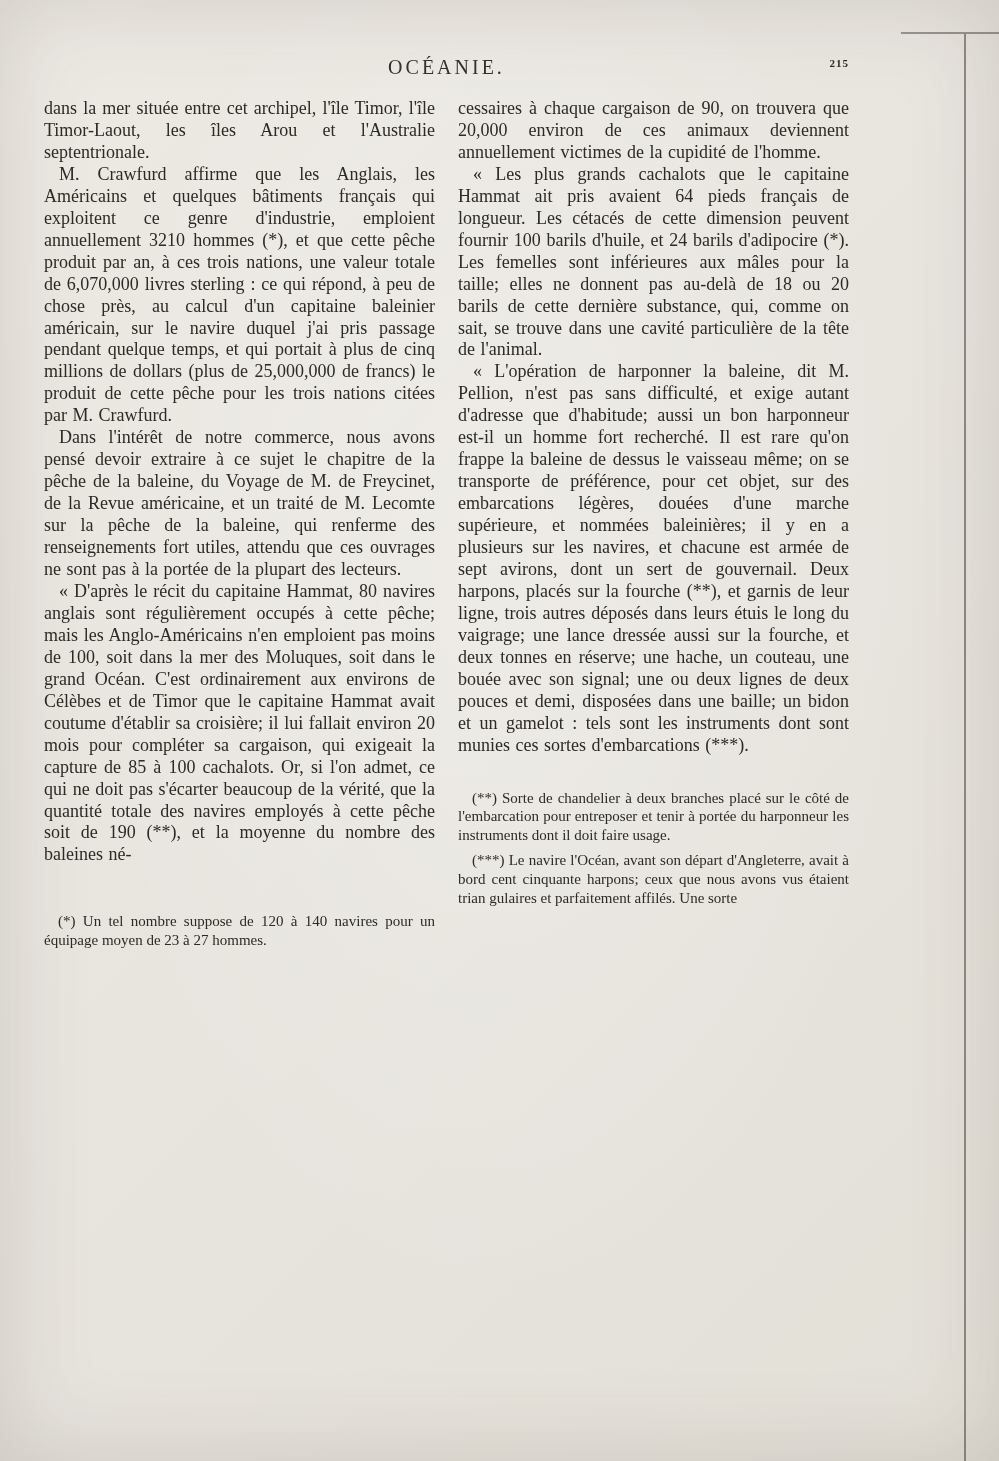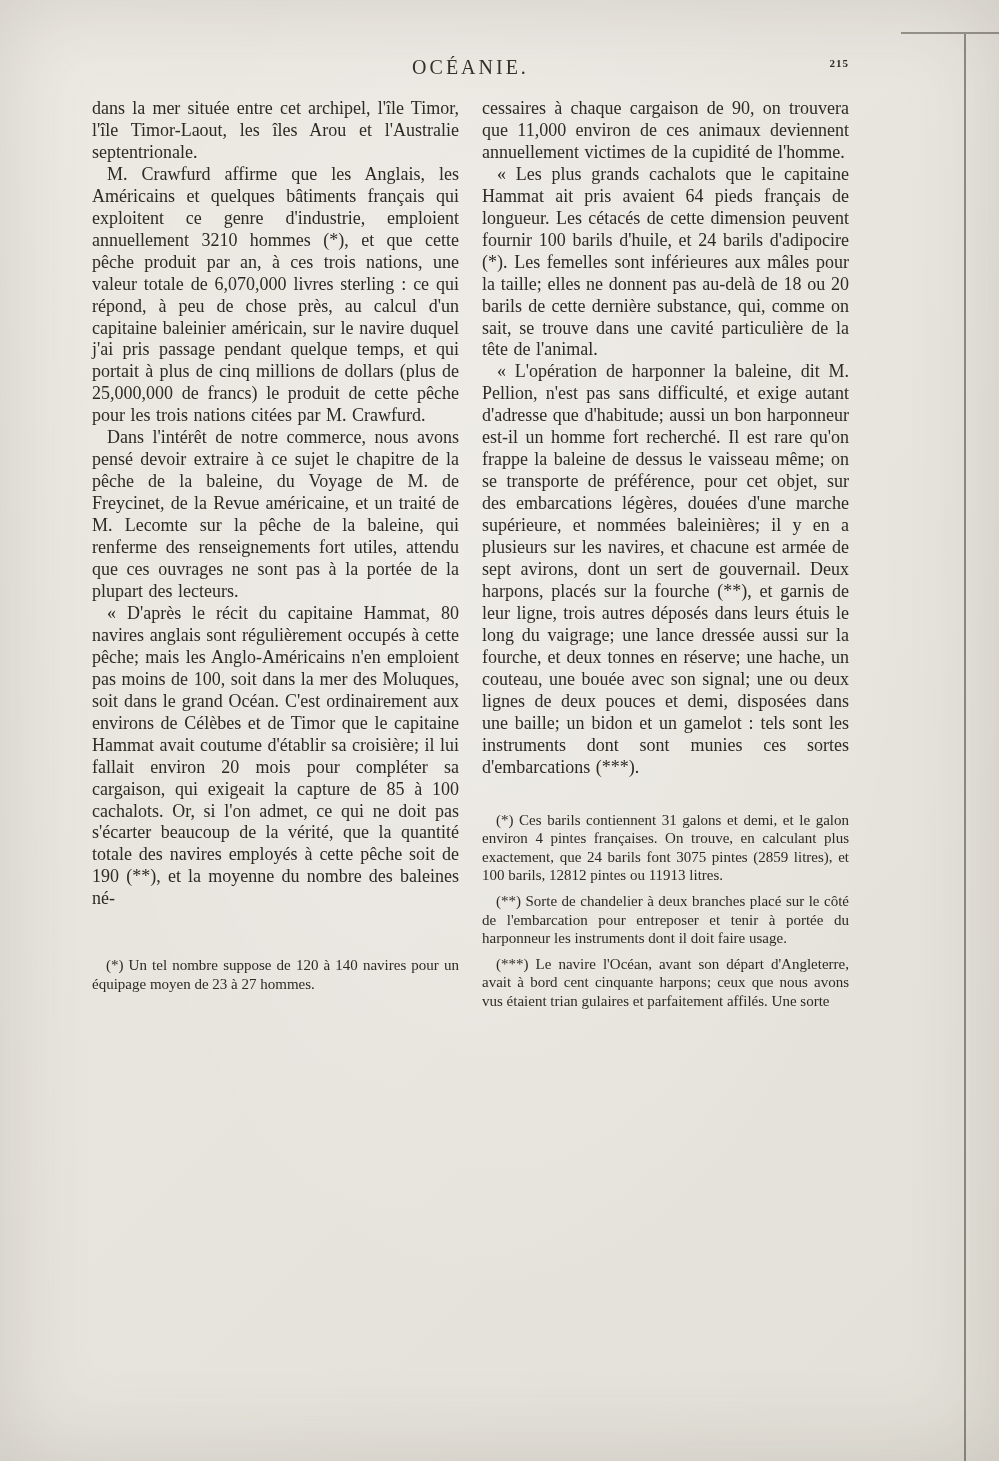--- a/index.html
+++ b/index.html
@@ -14,21 +14,21 @@
   }
   body {
     font-family: "Liberation Serif", "DejaVu Serif", serif;
     background: var(--paper);
     color: var(--ink);
   }
   .page {
     position: relative;
     width: 999px;
     height: 1461px;
-    padding: 56px 150px 40px 92px;
+    padding: 56px 150px 40px 44px;
     background:
       radial-gradient(ellipse at 50% 40%, rgba(255,255,255,0.25), rgba(0,0,0,0) 60%),
       linear-gradient(135deg, #edeae4 0%, #e8e5df 45%, #e3e0d8 100%);
     box-shadow: inset 0 0 90px rgba(90,80,60,0.18);
   }
   
   .scan-line-v {
     position: absolute;
     top: 34px;
     right: 33px;
@@ -111,25 +111,24 @@
       <p class="para indent">M. Crawfurd affirme que les Anglais, les Américains et quelques bâtiments français qui exploitent ce genre d'industrie, emploient annuellement 3210 hommes (*), et que cette pêche produit par an, à ces trois nations, une valeur totale de 6,070,000 livres sterling : ce qui répond, à peu de chose près, au calcul d'un capitaine baleinier américain, sur le navire duquel j'ai pris passage pendant quelque temps, et qui portait à plus de cinq millions de dollars (plus de 25,000,000 de francs) le produit de cette pêche pour les trois nations citées par M. Crawfurd.</p>
       <p class="para indent">Dans l'intérêt de notre commerce, nous avons pensé devoir extraire à ce sujet le chapitre de la pêche de la baleine, du Voyage de M. de Freycinet, de la Revue américaine, et un traité de M. Lecomte sur la pêche de la baleine, qui renferme des renseignements fort utiles, attendu que ces ouvrages ne sont pas à la portée de la plupart des lecteurs.</p>
       <p class="para indent">« D'après le récit du capitaine Hammat, 80 navires anglais sont régulièrement occupés à cette pêche; mais les Anglo-Américains n'en emploient pas moins de 100, soit dans la mer des Moluques, soit dans le grand Océan. C'est ordinairement aux environs de Célèbes et de Timor que le capitaine Hammat avait coutume d'établir sa croisière; il lui fallait environ 20 mois pour compléter sa cargaison, qui exigeait la capture de 85 à 100 cachalots. Or, si l'on admet, ce qui ne doit pas s'écarter beaucoup de la vérité, que la quantité totale des navires employés à cette pêche soit de 190 (**), et la moyenne du nombre des baleines né-</p>
 
       <div class="footnotes footnotes-left">
         <p class="footnote">(*) Un tel nombre suppose de 120 à 140 navires pour un équipage moyen de 23 à 27 hommes.</p>
       </div>
     </section>
 
     <section class="column">
-      <p class="para">cessaires à chaque cargaison de 90, on trouvera que 11,000 environ de ces animaux deviennent annuellement victimes de la cupidité de l'homme.</p>
+      <p class="para">cessaires à chaque cargaison de 90, on trouvera que 20,000 environ de ces animaux deviennent annuellement victimes de la cupidité de l'homme.</p>
       <p class="para indent">« Les plus grands cachalots que le capitaine Hammat ait pris avaient 64 pieds français de longueur. Les cétacés de cette dimension peuvent fournir 100 barils d'huile, et 24 barils d'adipocire (*). Les femelles sont inférieures aux mâles pour la taille; elles ne donnent pas au-delà de 18 ou 20 barils de cette dernière substance, qui, comme on sait, se trouve dans une cavité particulière de la tête de l'animal.</p>
       <p class="para indent">« L'opération de harponner la baleine, dit M. Pellion, n'est pas sans difficulté, et exige autant d'adresse que d'habitude; aussi un bon harponneur est-il un homme fort recherché. Il est rare qu'on frappe la baleine de dessus le vaisseau même; on se transporte de préférence, pour cet objet, sur des embarcations légères, douées d'une marche supérieure, et nommées baleinières; il y en a plusieurs sur les navires, et chacune est armée de sept avirons, dont un sert de gouvernail. Deux harpons, placés sur la fourche (**), et garnis de leur ligne, trois autres déposés dans leurs étuis le long du vaigrage; une lance dressée aussi sur la fourche, et deux tonnes en réserve; une hache, un couteau, une bouée avec son signal; une ou deux lignes de deux pouces et demi, disposées dans une baille; un bidon et un gamelot : tels sont les instruments dont sont munies ces sortes d'embarcations (***).</p>
 
       <div class="footnotes footnotes-right">
-        <p class="footnote">(*) Ces barils contiennent 31 galons et demi, et le galon environ 4 pintes françaises. On trouve, en calculant plus exactement, que 24 barils font 3075 pintes (2859 litres), et 100 barils, 12812 pintes ou 11913 litres.</p>
         <p class="footnote">(**) Sorte de chandelier à deux branches placé sur le côté de l'embarcation pour entreposer et tenir à portée du harponneur les instruments dont il doit faire usage.</p>
         <p class="footnote">(***) Le navire l'Océan, avant son départ d'Angleterre, avait à bord cent cinquante harpons; ceux que nous avons vus étaient trian gulaires et parfaitement affilés. Une sorte</p>
       </div>
     </section>
 
   </div>
 </div>
 
 </body></html>

